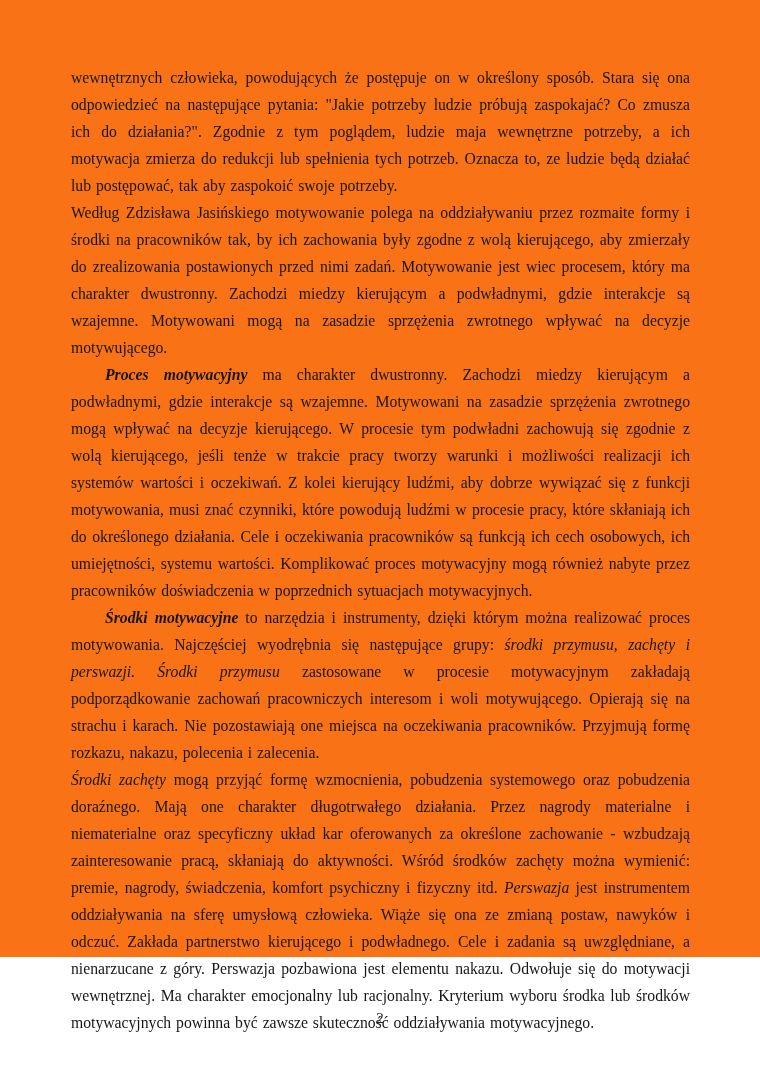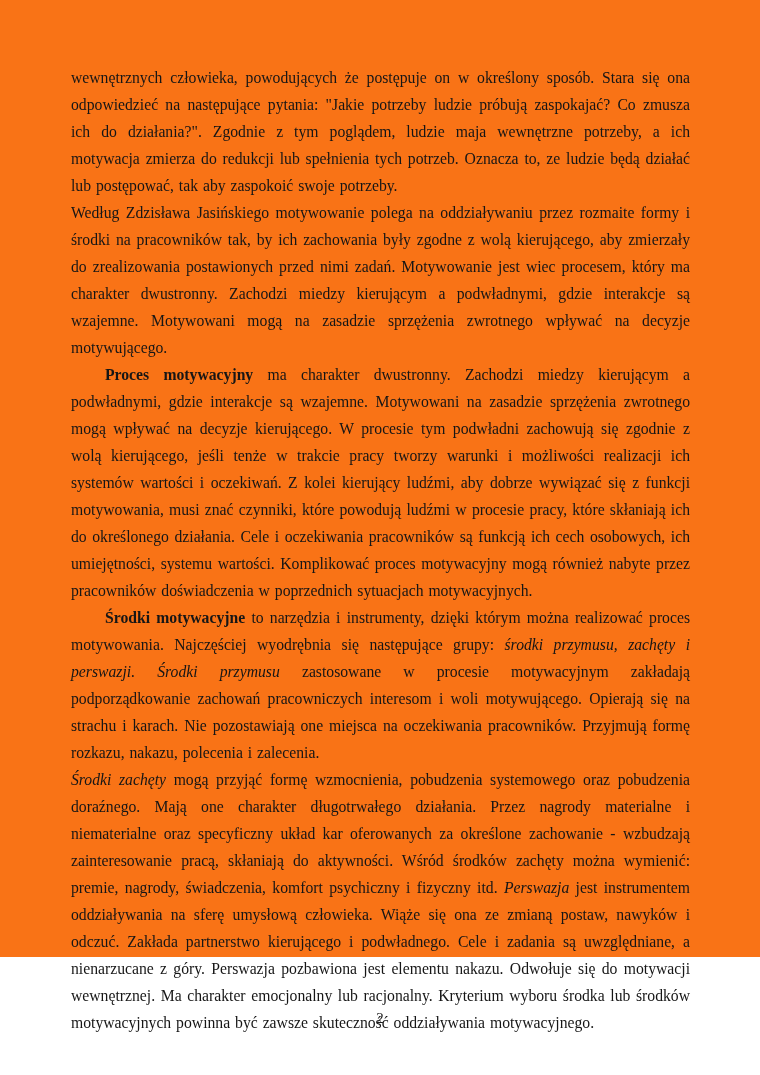--- a/index.html
+++ b/index.html
@@ -29,21 +29,21 @@
     padding: 0;
     font-size: 15.7px;
     line-height: 27px;
     color: #161616;
     text-align: justify;
     hyphens: none;
     -webkit-hyphens: none;
     word-spacing: 1px;
   }
   .para.indent { text-indent: 34px; }
-  .r-b { font-weight: bold; }
+  .r-b { font-weight: bold; font-style: italic; }
   .r-i { font-style: italic; }
   .r-u { }
   .footer {
     position: absolute;
     left: 0;
     top: 1008px;
     width: 760px;
     text-align: center;
     font-size: 15px;
     line-height: 20px;

